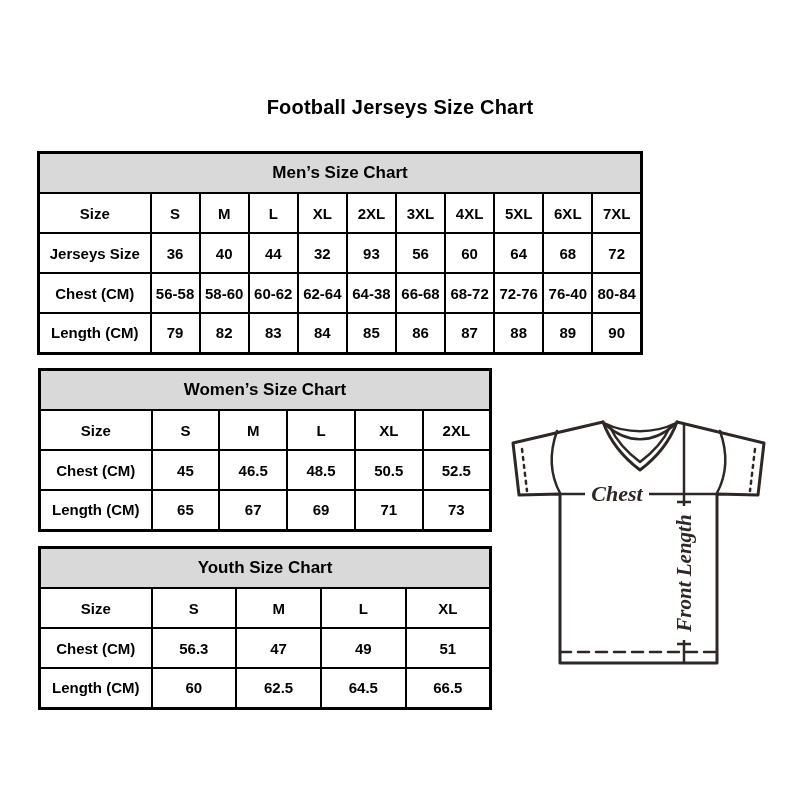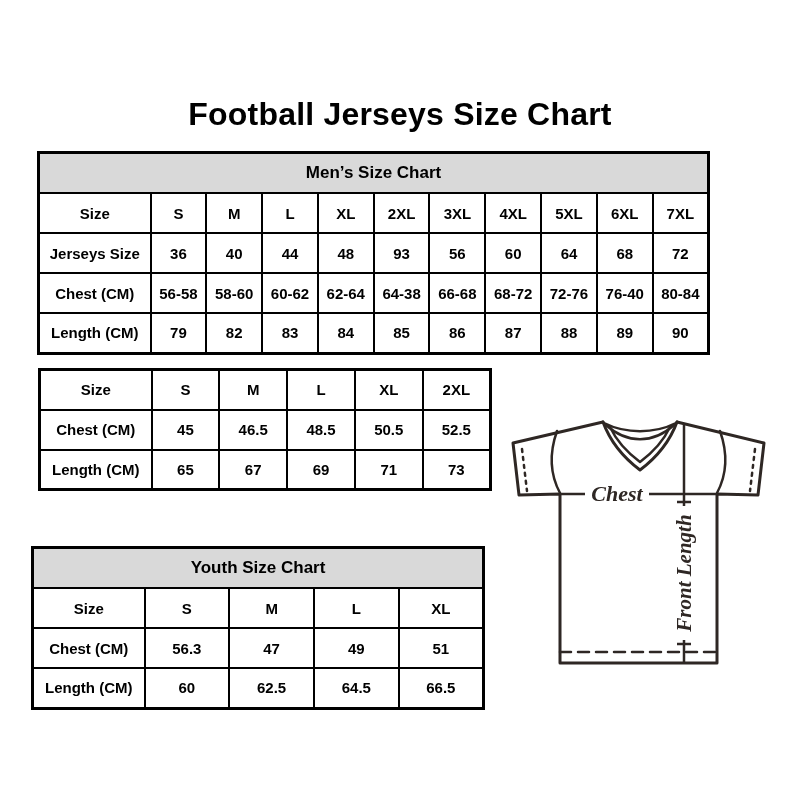--- a/index.html
+++ b/index.html
@@ -14,21 +14,21 @@
     height: 800px;
     background: #ffffff;
     overflow: hidden;
   }
   .page-title {
     position: absolute;
     left: 0;
     top: 96px;
     width: 800px;
     text-align: center;
-    font-size: 32px;
+    font-size: 20px;
     font-weight: bold;
     color: #000000;
     letter-spacing: 0.2px;
   }
   table.size-table {
     position: absolute;
     border-collapse: collapse;
     table-layout: fixed;
     border: 3px solid #000000;
     background: #ffffff;
@@ -45,23 +45,23 @@
     white-space: nowrap;
   }
   table.size-table th.tbl-title {
     background: #d9d9d9;
     font-size: 17px;
     height: 38px;
   }
   table.size-table tr { height: 40px; }
   col.label-col { width: 112px; }
 
-  #mens-table   { left: 37px; top: 151px; width: 673px; }
+  #mens-table   { left: 37px; top: 151px; width: 606px; }
   #womens-table { left: 38px; top: 368px; width: 454px; }
-  #youth-table  { left: 31px; top: 546px; width: 454px; }
+  #youth-table  { left: 38px; top: 546px; width: 454px; }
 
   #jersey-diagram {
     position: absolute;
     left: 498px;
     top: 402px;
     width: 280px;
     height: 280px;
   }
   .jersey-label {
     font-family: "Liberation Serif", serif;
@@ -106,21 +106,21 @@
           <td>4XL</td>
           <td>5XL</td>
           <td>6XL</td>
           <td>7XL</td>
         </tr>
         <tr>
           <th>Jerseys Size</th>
           <td>36</td>
           <td>40</td>
           <td>44</td>
-          <td>48</td>
+          <td>32</td>
           <td>93</td>
           <td>56</td>
           <td>60</td>
           <td>64</td>
           <td>68</td>
           <td>72</td>
         </tr>
         <tr>
           <th>Chest (CM)</th>
           <td>56-58</td>
@@ -154,20 +154,23 @@
       <colgroup>
         <col class="label-col">
         <col>
         <col>
         <col>
         <col>
         <col>
       </colgroup>
       <tbody>
         <tr>
+          <th colspan="6" class="tbl-title">Women’s Size Chart</th>
+        </tr>
+        <tr>
           <th>Size</th>
           <td>S</td>
           <td>M</td>
           <td>L</td>
           <td>XL</td>
           <td>2XL</td>
         </tr>
         <tr>
           <th>Chest (CM)</th>
           <td>45</td>

